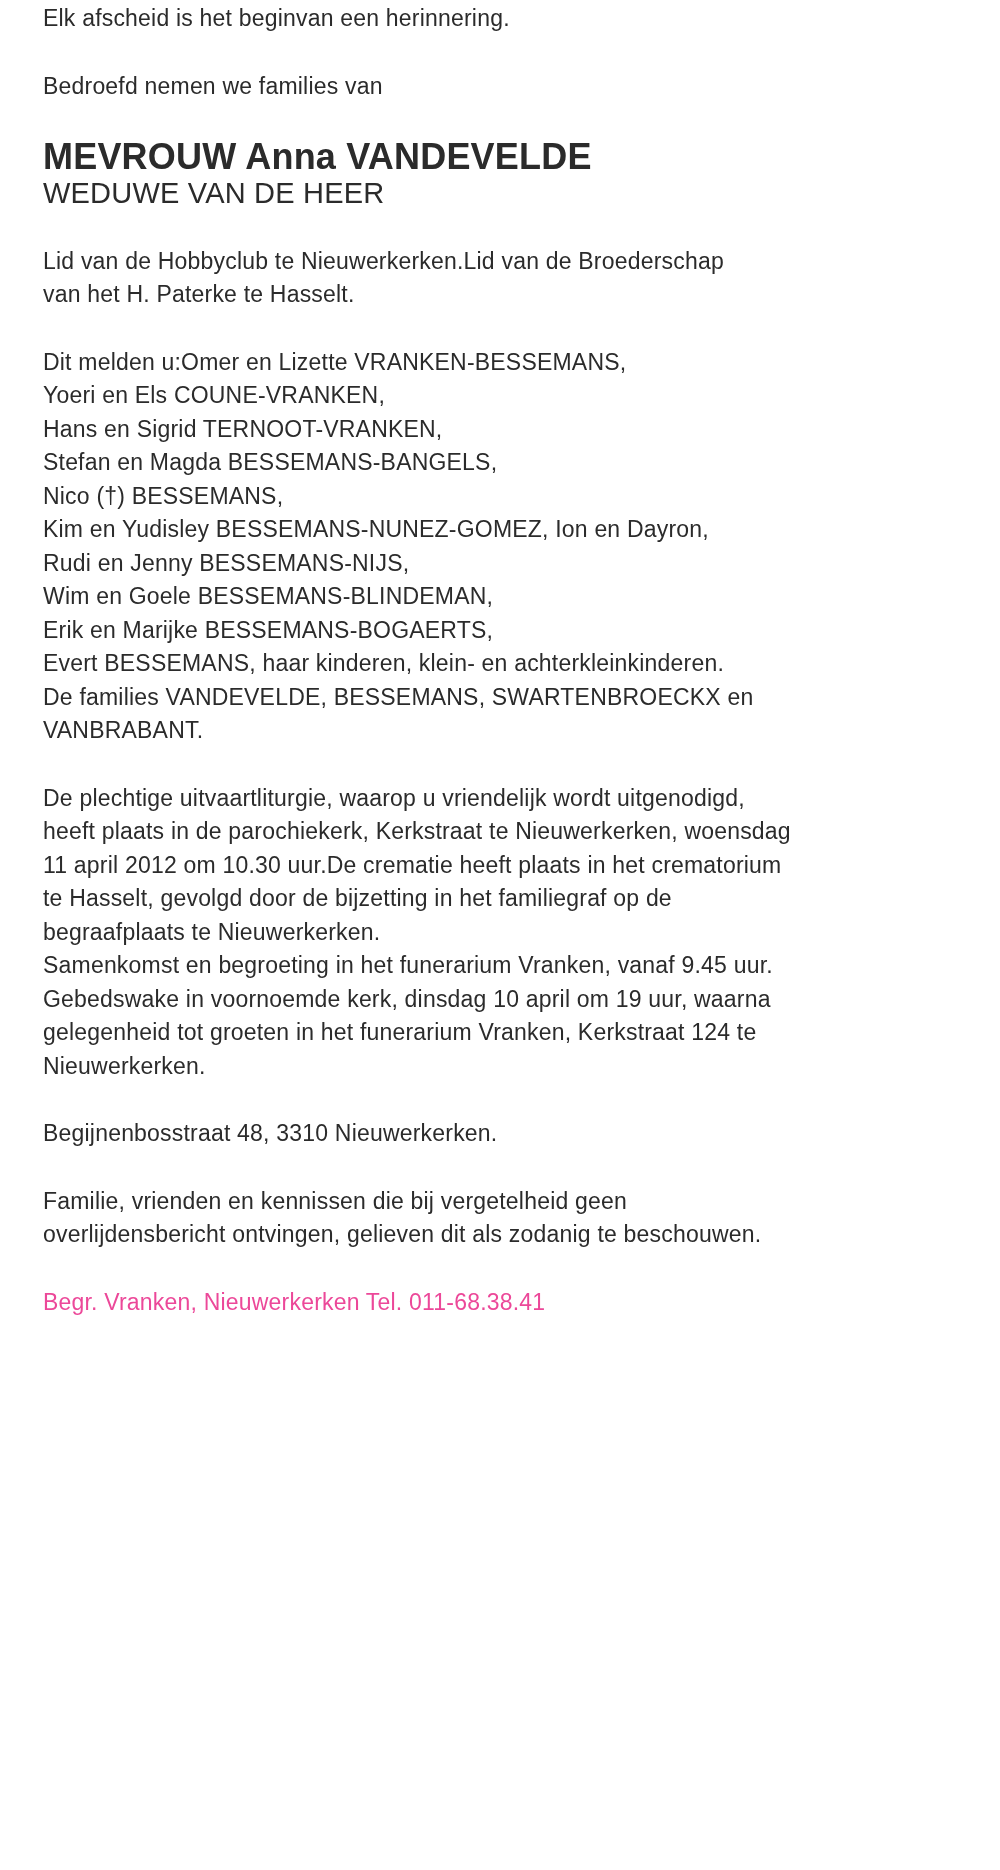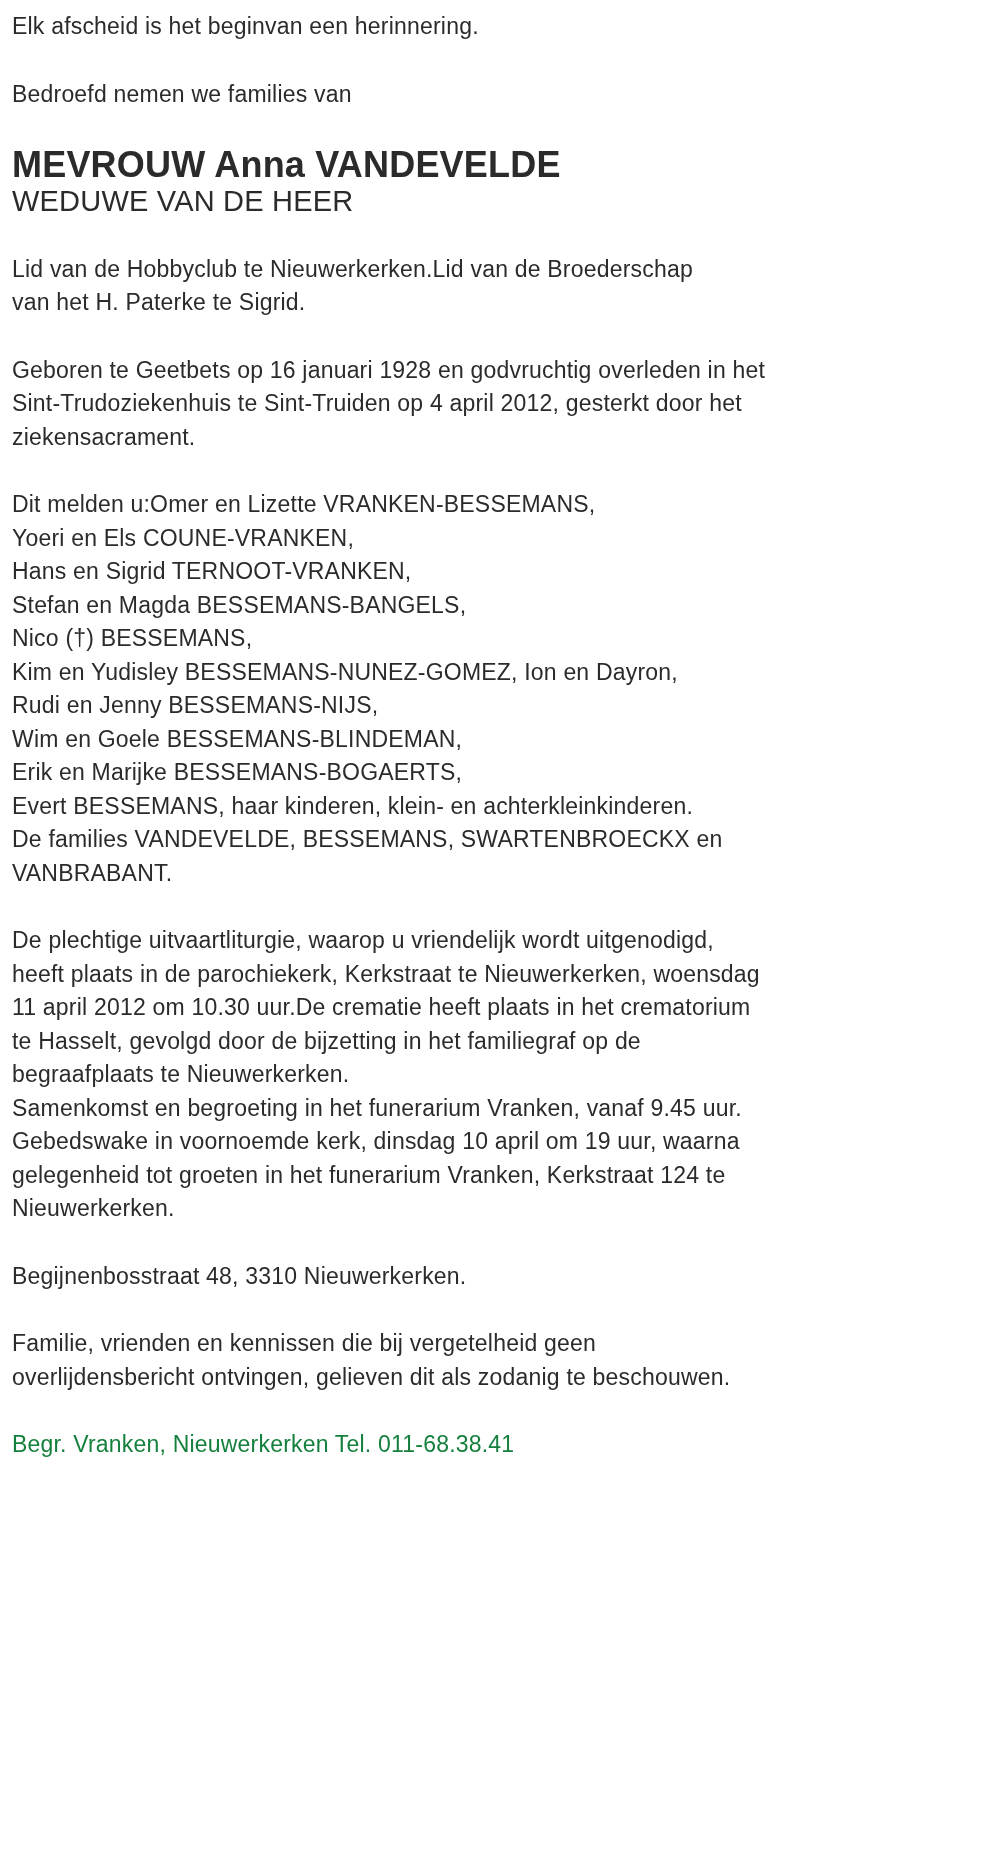--- a/index.html
+++ b/index.html
@@ -8,21 +8,22 @@
     padding: 0;
     background: #ffffff;
   }
   body {
     width: 1000px;
     min-height: 1870px;
     font-family: "Liberation Sans", "DejaVu Sans", sans-serif;
     color: #2b2b2b;
   }
   .page {
-    padding: 10px 14px 6px 12px;
+    padding: 2px 14px 6px 12px;
+    margin-left: 31px;
   }
   .para {
     font-size: 23px;
     line-height: 33.5px;
     white-space: pre-line;
     margin: 0 0 34px 0;
     letter-spacing: 0.2px;
   }
   .name-block {
     margin: 0 0 34px 0;
@@ -33,44 +34,41 @@
     line-height: 40px;
     margin: 0;
     letter-spacing: 0.2px;
   }
   .subline {
     font-size: 29px;
     line-height: 33.5px;
     letter-spacing: 0.2px;
   }
   .muted {
-    color: #15803d;
+    color: #ec4899;
     margin-bottom: 0;
   }
 </style>
 </head>
 <body>
 
 <div class="page">
 
   <p class="para">Elk afscheid is het beginvan een herinnering.</p>
 
   <p class="para">Bedroefd nemen we families van</p>
 
   <div class="name-block">
     <h1 class="deceased-name">MEVROUW Anna VANDEVELDE</h1>
     <div class="subline">WEDUWE VAN DE HEER</div>
   </div>
 
   <p class="para">Lid van de Hobbyclub te Nieuwerkerken.Lid van de Broederschap
-van het H. Paterke te Sigrid.</p>
+van het H. Paterke te Hasselt.</p>
 
-  <p class="para">Geboren te Geetbets op 16 januari 1928 en godvruchtig overleden in het
-Sint-Trudoziekenhuis te Sint-Truiden op 4 april 2012, gesterkt door het
-ziekensacrament.</p>
 
   <p class="para">Dit melden u:Omer en Lizette VRANKEN-BESSEMANS,
 Yoeri en Els COUNE-VRANKEN,
 Hans en Sigrid TERNOOT-VRANKEN,
 Stefan en Magda BESSEMANS-BANGELS,
 Nico (†) BESSEMANS,
 Kim en Yudisley BESSEMANS-NUNEZ-GOMEZ, Ion en Dayron,
 Rudi en Jenny BESSEMANS-NIJS,
 Wim en Goele BESSEMANS-BLINDEMAN,
 Erik en Marijke BESSEMANS-BOGAERTS,

